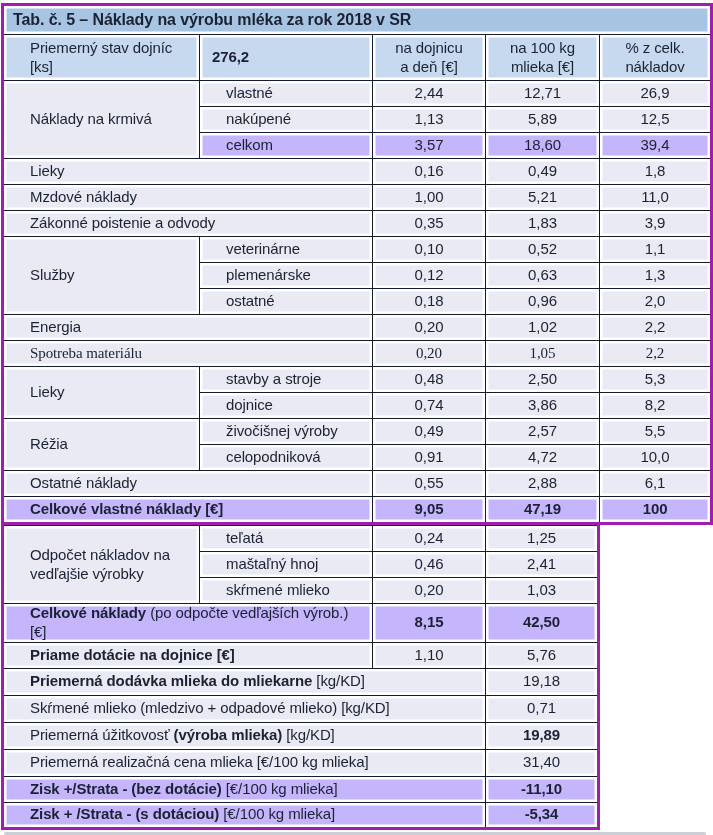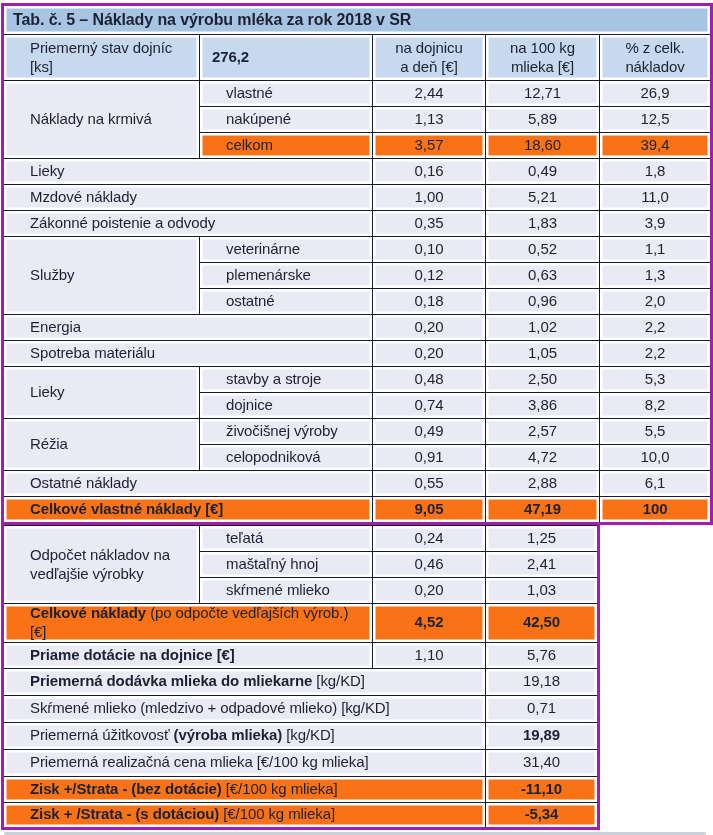--- a/index.html
+++ b/index.html
@@ -20,21 +20,21 @@
     border:1.5px solid #131c33;
     box-shadow:inset 0 0 0 2.5px #ffffff;
     font-size:15px;letter-spacing:-0.1px;
     padding:0;vertical-align:middle;
     white-space:pre-line;line-height:1.25;
     overflow:hidden;
   }
   td.left{text-align:left;padding:0 6px 0 26px;}
   td.center{text-align:center;}
   td.lav{background:#e9eaf4;}
-  td.hl{background:#f97316;}
+  td.hl{background:#c4b5fd;}
   td.hdr{background:#c6d9ee;}
   td.title-cell{
     background:#a7c4e2;font-weight:700;font-size:16px;
     text-align:left;padding:0 6px 0 9px;letter-spacing:-0.1px;
   }
   td.bold{font-weight:700;}
   .hdr-col{font-size:14.5px;}
   tr.rt{height:30px;}
   tr.rh{height:46px;}
   .shadow-bar{
@@ -126,21 +126,21 @@
           <td class="lav center">0,18</td>
           <td class="lav center">0,96</td>
           <td class="lav center">2,0</td>
         </tr>
         <tr style="height: 26px;">
           <td colspan="2" class="lav left">Energia</td>
           <td class="lav center">0,20</td>
           <td class="lav center">1,02</td>
           <td class="lav center">2,2</td>
         </tr>
-        <tr style="height: 26px;">
+        <tr style="height: 26px; font-family: Liberation Serif, serif;">
           <td colspan="2" class="lav left">Spotreba materiálu</td>
           <td class="lav center">0,20</td>
           <td class="lav center">1,05</td>
           <td class="lav center">2,2</td>
         </tr>
         <tr style="height: 26px;">
           <td rowspan="2" class="lav left">Lieky</td>
           <td class="lav left">stavby a stroje</td>
           <td class="lav center">0,48</td>
           <td class="lav center">2,50</td>
@@ -200,21 +200,21 @@
           <td class="lav center">0,46</td>
           <td class="lav center">2,41</td>
         </tr>
         <tr style="height: 26px;">
           <td class="lav left">skŕmené mlieko</td>
           <td class="lav center">0,20</td>
           <td class="lav center">1,03</td>
         </tr>
         <tr style="height: 27px;">
           <td colspan="2" class="hl left"><span style="font-weight: 700;">Celkové náklady</span><span> (po odpočte vedľajších výrob.) [€]</span></td>
-          <td class="hl center bold">4,52</td>
+          <td class="hl center bold">8,15</td>
           <td class="hl center bold">42,50</td>
         </tr>
         <tr style="height: 26px;">
           <td colspan="2" class="lav left bold">Priame dotácie na dojnice [€]</td>
           <td class="lav center">1,10</td>
           <td class="lav center">5,76</td>
         </tr>
         <tr style="height: 27px;">
           <td colspan="3" class="lav left"><span style="font-weight: 700;">Priemerná dodávka mlieka do mliekarne</span><span> [kg/KD]</span></td>
           <td class="lav center">19,18</td>

